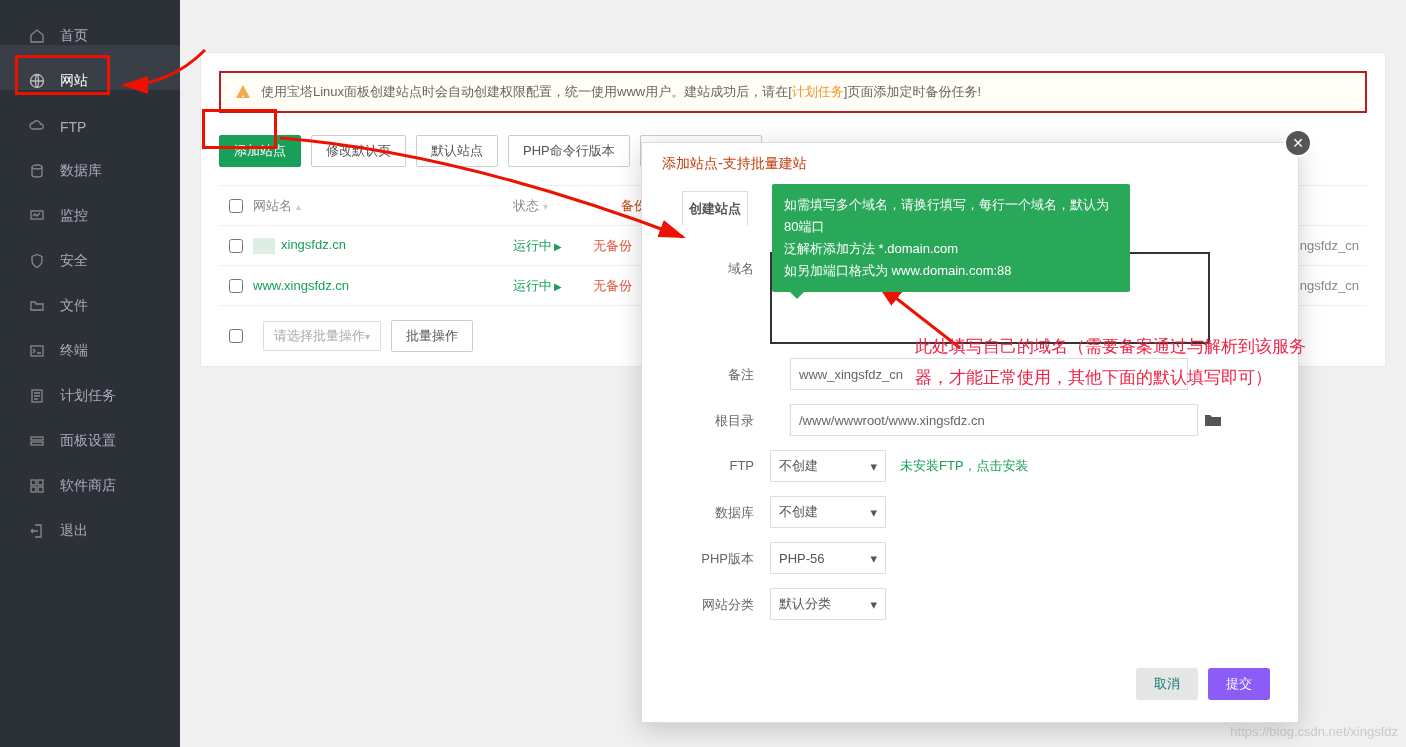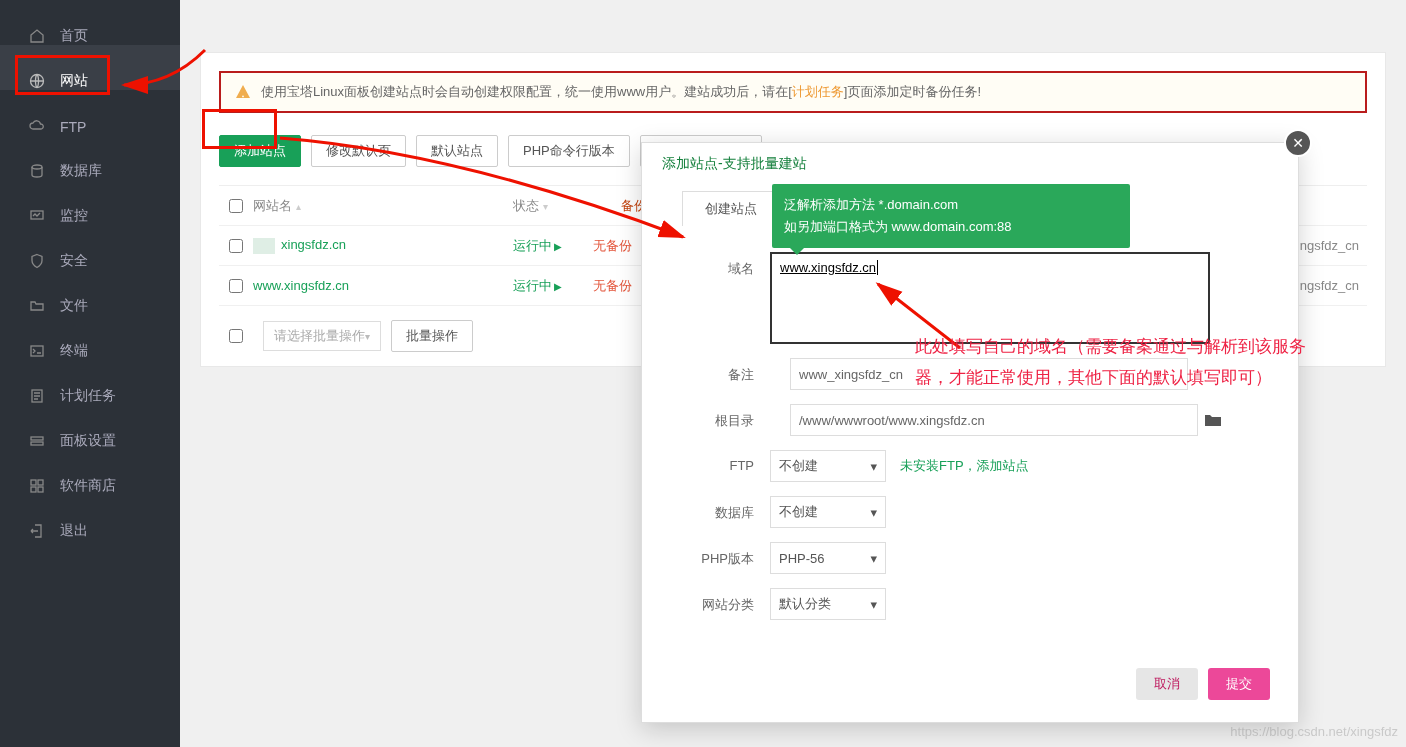--- a/index.html
+++ b/index.html
@@ -38,39 +38,39 @@
 .play { color:#18a058; font-size:10px; margin-left:2px; }
 .sort-ico { font-size:10px; margin-left:4px; color:#ccc; }
 
 .batch-bar { display:flex; align-items:center; gap:10px; padding:14px 0; }
 .sel { height:30px; border:1px solid #ddd; background:#fff; display:inline-flex; align-items:center; padding:0 10px; font-size:13px; color:#aaa; min-width:100px; justify-content:space-between; }
 .sel .chev { font-size:10px; color:#bbb; }
 
 
 .modal { position:absolute; left:641px; top:142px; width:658px; background:#fff; box-shadow:0 6px 24px rgba(0,0,0,.18); border:1px solid #ddd; }
 .modal-close { position:absolute; right:-14px; top:-14px; width:28px; height:28px; border-radius:50%; background:#555; color:#fff; display:flex; align-items:center; justify-content:center; font-size:14px; cursor:pointer; border:2px solid #fff; }
-.modal-title { height:42px; display:flex; align-items:center; padding:0 20px; font-size:14px; color:#15803d; }
+.modal-title { height:42px; display:flex; align-items:center; padding:0 20px; font-size:14px; color:#c2410c; }
 .tab-row { display:flex; padding:0 40px; margin-top:6px; gap:-1px; }
-.tab { border:1px solid #ddd; border-bottom:none; padding:8px 22px; font-size:13px; color:#555; background:#fff; position:relative; z-index:2; }
+.tab { border:1px solid #ddd; border-bottom:none; padding:8px 6px; font-size:13px; color:#555; background:#fff; position:relative; z-index:2;font-weight:bold; }
 .tab:not(.active){ background:#f6f6f6; }
 .form { padding:26px 52px 20px; }
 .frow { display:flex; align-items:flex-start; margin-bottom:14px; }
 .frow .label { width:76px; text-align:right; padding-right:16px; color:#666; font-size:13px; padding-top:8px; }
 .frow .field { flex:1; }
 .tarea { width:440px; height:92px; border:2px solid #333; padding:6px 8px; font-size:13px; resize:none; }
 .tarea .dom { text-decoration:underline; }
 .inputx { width:398px; height:32px; border:1px solid #ddd; padding:0 8px; font-size:13px; color:#666;margin-left:20px; }
 .inputx.withicon { width:408px; }
 .selx { width:116px; height:32px; border:1px solid #ddd; display:inline-flex; align-items:center; justify-content:space-between; padding:0 8px; font-size:13px; color:#555; }
 .hint { color:#18a058; font-size:13px; margin-left:14px; }
 .folder-ico { width:18px; color:#555; cursor:pointer; margin-left:6px; }
 .modal-footer { padding:14px 28px 22px; display:flex; justify-content:flex-end; gap:10px; }
 .fbtn { height:32px; padding:0 18px; border:none; border-radius:3px; font-size:13px; cursor:pointer; }
-.fbtn.cancel { background:#e6e6e6; color:#be185d; }
-.fbtn.submit { background:#ec4899; color:#fff;font-family:Liberation Mono, monospace; }
+.fbtn.cancel { background:#e6e6e6; color:#0f766e; }
+.fbtn.submit { background:#8b5cf6; color:#fff;font-family:Liberation Mono, monospace; }
 
 .tooltip { position:absolute; left:772px; top:184px; width:358px; background:#2aa85a; color:#fff; font-size:13px; padding:10px 12px; line-height:1.7; border-radius:2px; z-index:5; }
 .tooltip::after { content:""; position:absolute; left:18px; bottom:-7px; border:7px solid transparent; border-top-color:#2aa85a; border-bottom:none; }
 
 .annot-red { color:#e24; font-size:17px; line-height:1.8; position:absolute; z-index:6; pointer-events:none; }
 .red-box { position:absolute; border:3px solid #e10; pointer-events:none; }
 
 svg { display:block; }
 .arrow-red { position:absolute; pointer-events:none; }
 .watermark { position:absolute; right:8px; bottom:8px; color:rgba(130,130,130,.35); font-size:13px; }
@@ -284,21 +284,21 @@
           </span>
       </div>
     </div>
     <div class="frow">
       <div class="label">FTP</div>
       <div class="field" style="display:flex;align-items:center">
         <div class="selx">
             <span>不创建</span>
             <span class="chev">▾</span>
           </div>
-        <span class="hint">未安装FTP，添加站点</span>
+        <span class="hint">未安装FTP，点击安装</span>
       </div>
     </div>
     <div class="frow">
       <div class="label">数据库</div>
       <div class="field"><div class="selx">
             <span>不创建</span>
             <span class="chev">▾</span>
           </div></div>
     </div>
     <div class="frow">
@@ -316,20 +316,21 @@
           </div></div>
     </div>
   </div>
   <div class="modal-footer">
     <button class="fbtn cancel">取消</button>
     <button class="fbtn submit">提交</button>
   </div>
 </div>
 
 <div class="tooltip">
+  <div>如需填写多个域名，请换行填写，每行一个域名，默认为80端口</div>
   <div>泛解析添加方法 *.domain.com</div>
   <div>如另加端口格式为 www.domain.com:88</div>
 </div>
 
 <div class="red-box" style="left:15px;top:55px;width:95px;height:40px"></div>
 <div class="red-box" style="left:202px;top:109px;width:75px;height:40px"></div>
 
 <svg class="arrow-red" style="left:110px;top:45px" width="100" height="50">
     <defs>
       <marker id="ah1" markerWidth="10" markerHeight="10" refX="8" refY="3" orient="auto">

